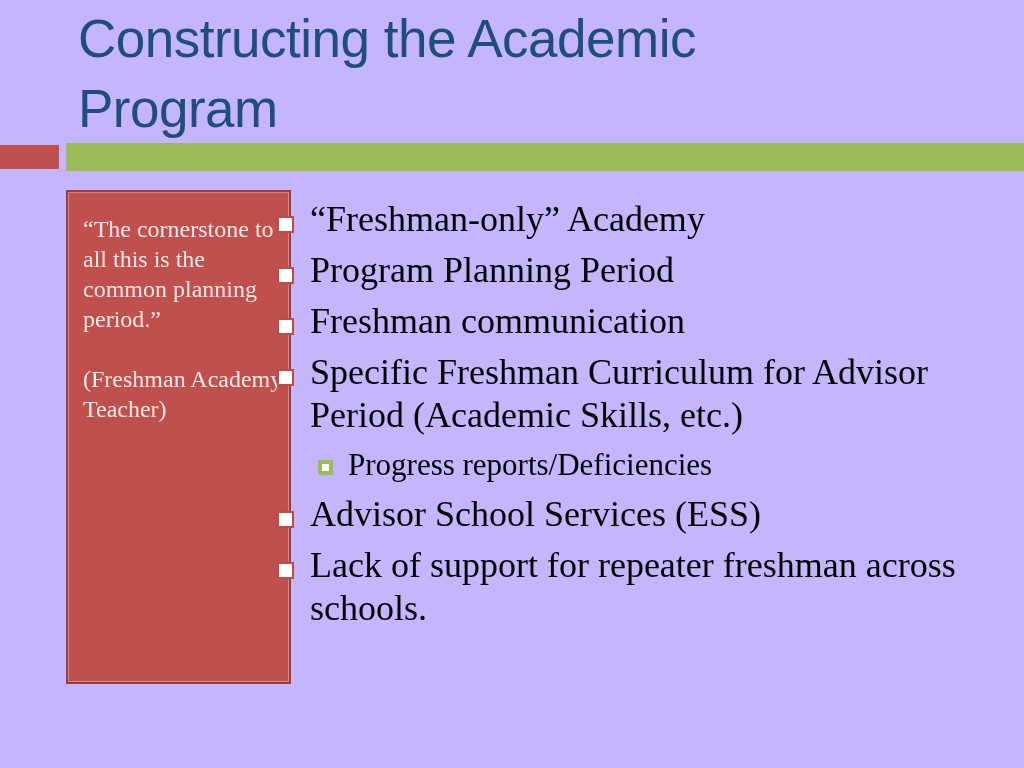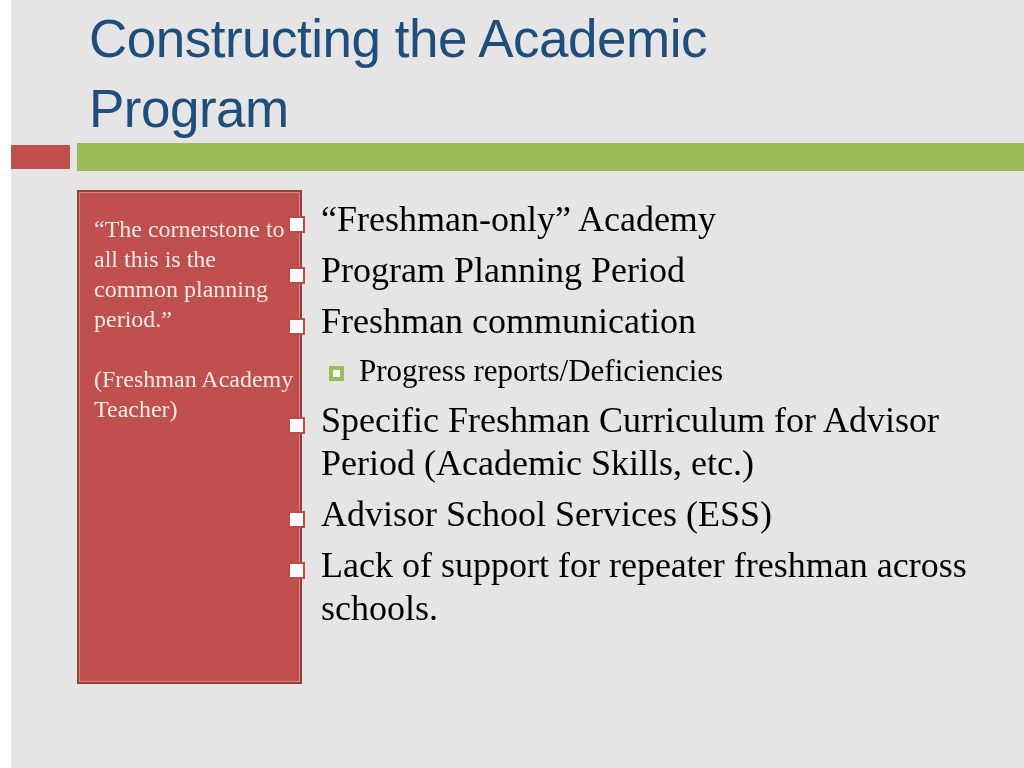--- a/index.html
+++ b/index.html
@@ -10,22 +10,21 @@
   body {
     width: 1024px;
     height: 768px;
     position: relative;
     overflow: hidden;
     font-family: "Liberation Serif", serif;
   }
   .slide {
     position: absolute;
     inset: 0;
-    background: #e5e5e5;
-    margin-left: 11px;
+    background: #c4b5fd;
   }
   
   .title {
     position: absolute;
     left: 78px;
     top: 4px;
     width: 710px;
     margin: 0;
     font-family: "Liberation Sans", sans-serif;
     font-weight: 400;
@@ -124,19 +123,19 @@
 
   <aside class="quote-box">
     <p class="quote">“The cornerstone to all this is the common planning period.”</p>
     <p class="attribution">(Freshman Academy Teacher)</p>
   </aside>
 
   <ul class="content" id="bullet-list">
       <li class="item"><span class="bullet"></span><span class="text">“Freshman-only” Academy</span></li>
       <li class="item"><span class="bullet"></span><span class="text">Program Planning Period</span></li>
       <li class="item"><span class="bullet"></span><span class="text">Freshman communication</span></li>
+      <li class="item"><span class="bullet"></span><span class="text">Specific Freshman Curriculum for Advisor Period (Academic Skills, etc.)</span></li>
       <li class="item sub"><span class="bullet"></span><span class="text">Progress reports/Deficiencies</span></li>
-      <li class="item"><span class="bullet"></span><span class="text">Specific Freshman Curriculum for Advisor Period (Academic Skills, etc.)</span></li>
       <li class="item"><span class="bullet"></span><span class="text">Advisor School Services (ESS)</span></li>
       <li class="item"><span class="bullet"></span><span class="text">Lack of support for repeater freshman across schools.</span></li>
     </ul>
 
 </div>
 
 </body></html>

